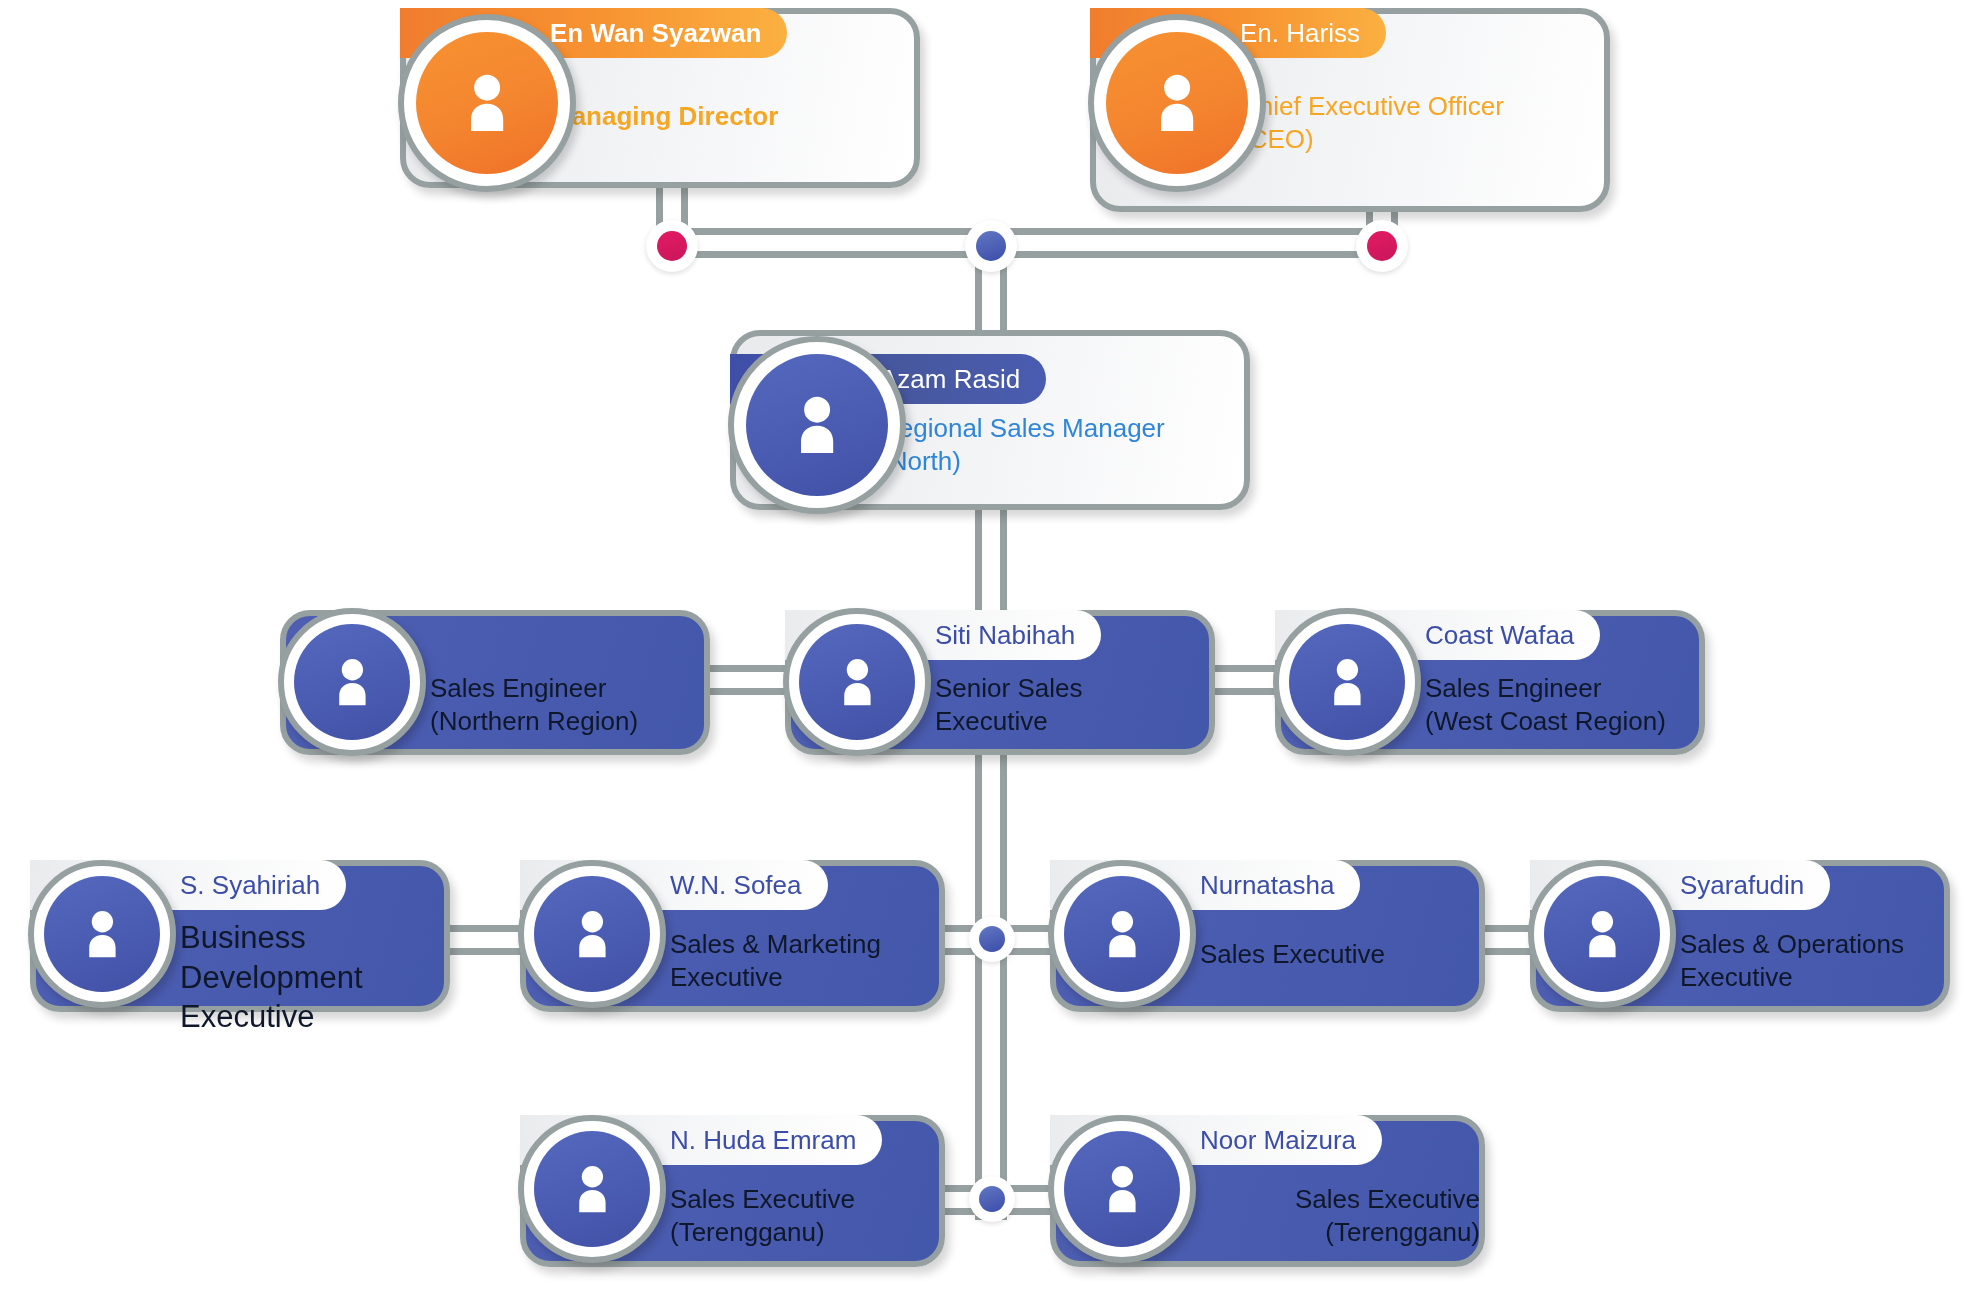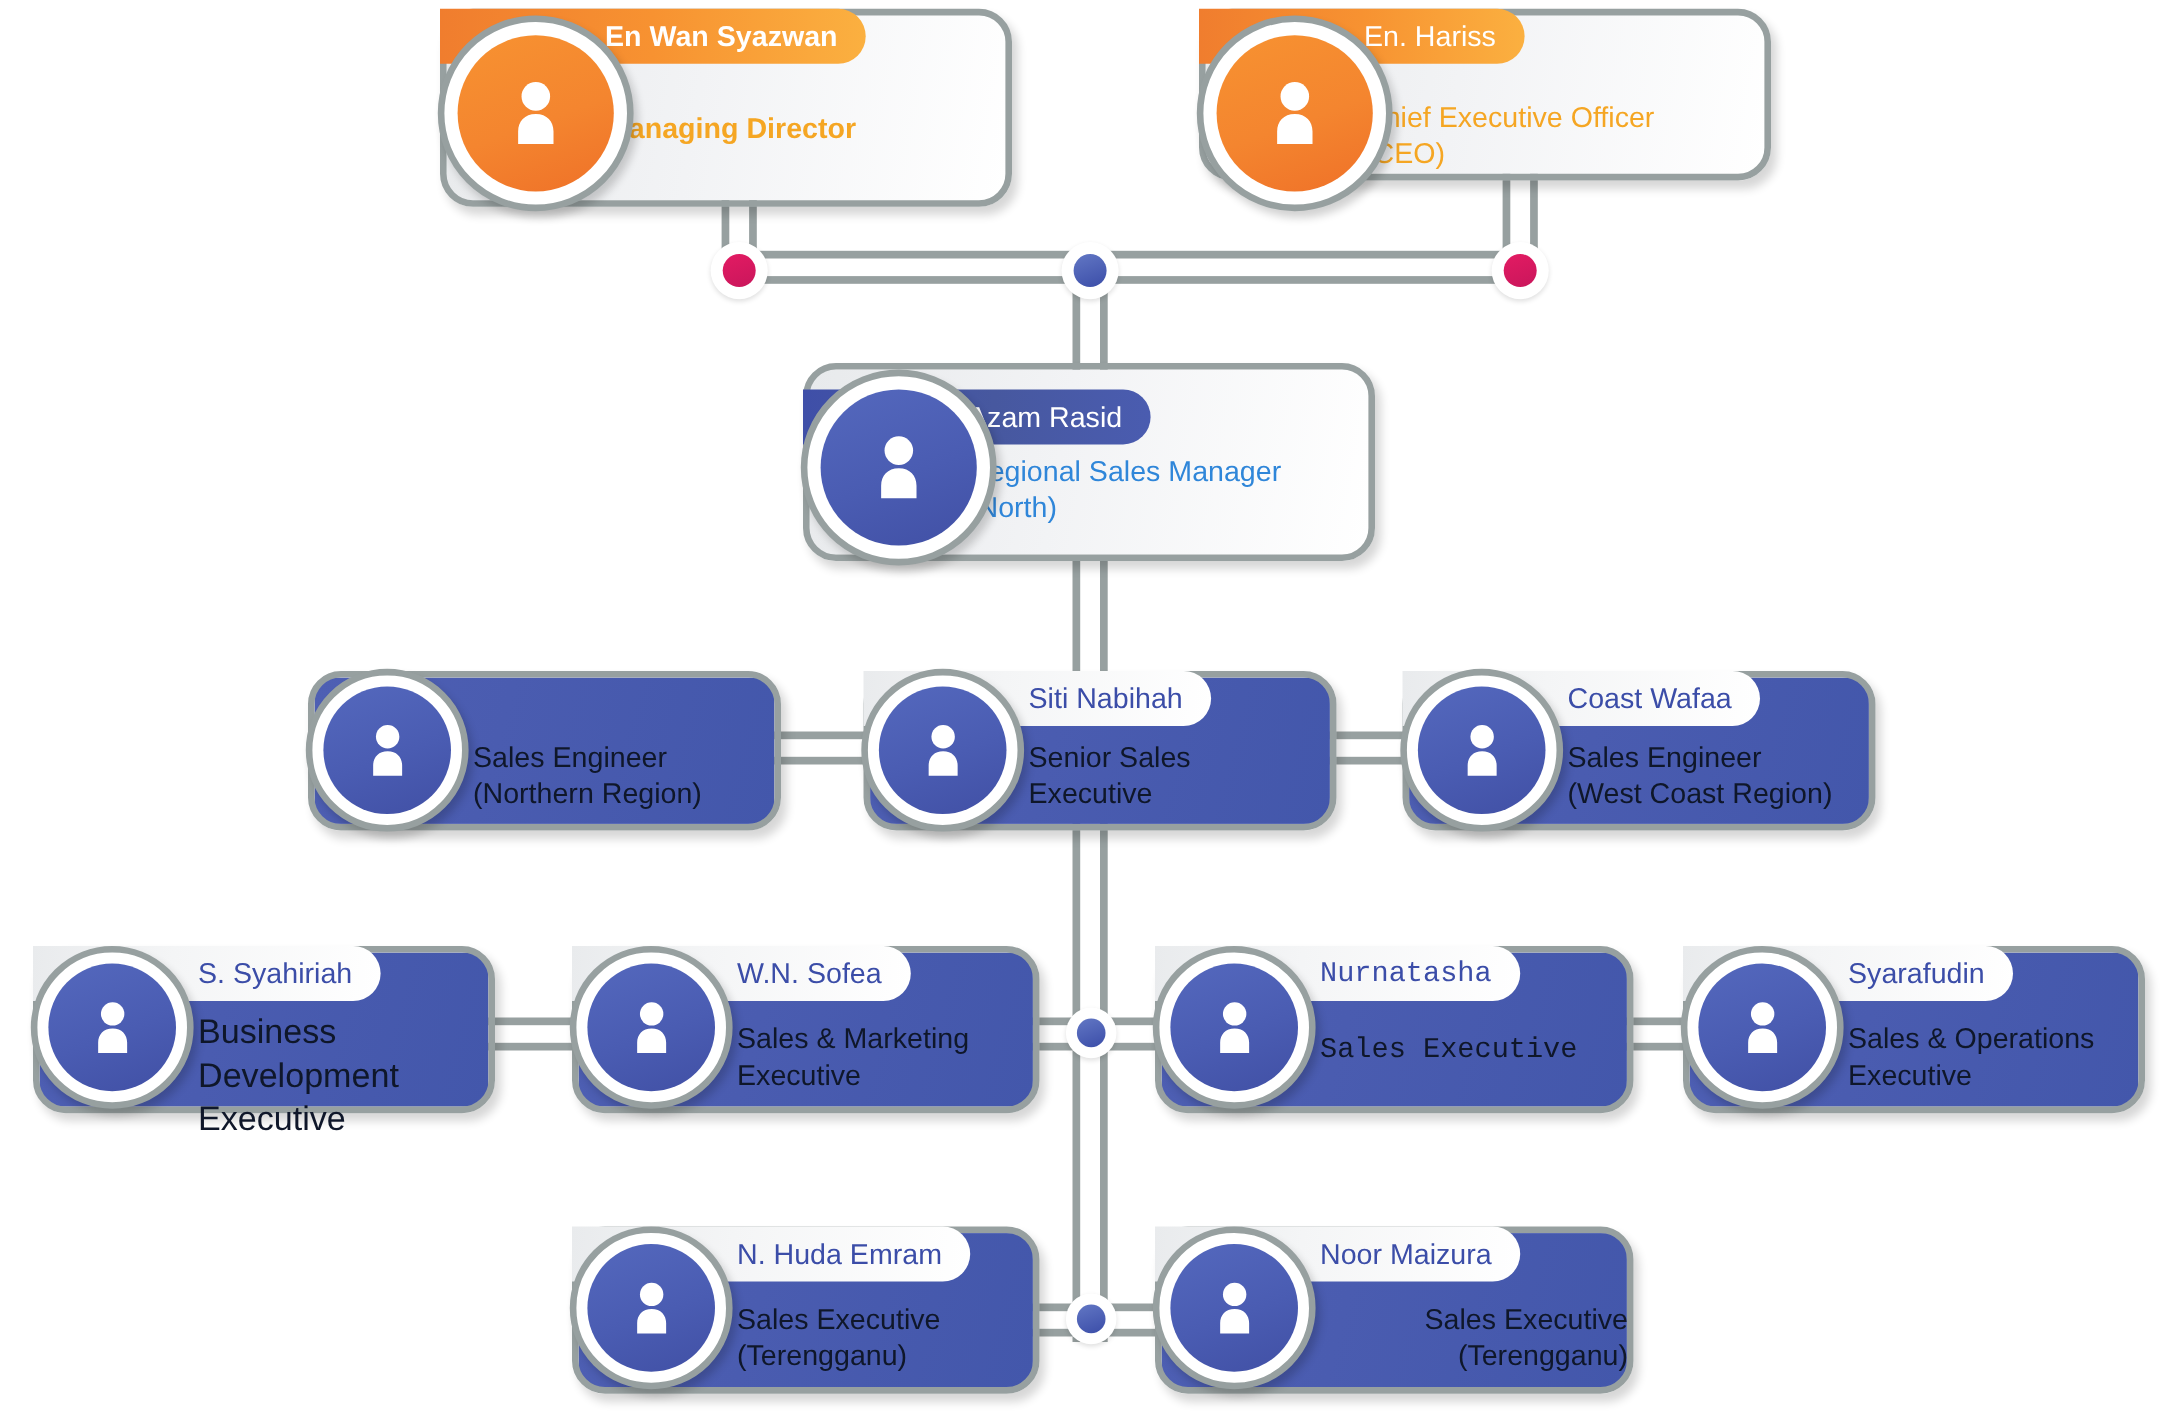--- a/index.html
+++ b/index.html
@@ -166,21 +166,21 @@
   </div>
   <div class="avatar orange" style="left:398px; top:14px; width:178px; height:178px;">
     <div class="disc">
       <svg viewBox="0 0 24 24">
         <circle cx="12" cy="7" r="4.2" fill="#fff"></circle>
         <path d="M12 12.2c-3.3 0-5.2 2.2-5.2 5.1V21h10.4v-3.7c0-2.9-1.9-5.1-5.2-5.1z" fill="#fff"></path>
       </svg>
     </div>
   </div>
 
-  <div class="card orange" style="left:1090px; top:8px; width:520px; height:156px;">
+  <div class="card orange" style="left:1090px; top:8px; width:520px; height:204px;">
     <div class="body"></div>
     <div class="name-pill">En. Hariss</div>
     <div class="role" style="left:150px; top:82px; width:350px;">Chief Executive Officer
 (CEO)</div>
   </div>
   <div class="avatar orange" style="left:1088px; top:14px; width:178px; height:178px;">
     <div class="disc">
       <svg viewBox="0 0 24 24">
         <circle cx="12" cy="7" r="4.2" fill="#fff"></circle>
         <path d="M12 12.2c-3.3 0-5.2 2.2-5.2 5.1V21h10.4v-3.7c0-2.9-1.9-5.1-5.2-5.1z" fill="#fff"></path>
@@ -271,21 +271,21 @@
   </div>
   <div class="avatar blue" style="left:518px; top:860px; width:148px; height:148px;">
     <div class="disc">
       <svg viewBox="0 0 24 24">
         <circle cx="12" cy="7" r="4.2" fill="#fff"></circle>
         <path d="M12 12.2c-3.3 0-5.2 2.2-5.2 5.1V21h10.4v-3.7c0-2.9-1.9-5.1-5.2-5.1z" fill="#fff"></path>
       </svg>
     </div>
   </div>
 
-  <div class="card staff" style="left:1050px; top:860px; width:435px; height:152px;font-family:Liberation Mono, monospace;">
+  <div class="card staff" style="left:1050px; top:860px; width:435px; height:152px;">
     <div class="body"></div>
     <div class="name-pill">Nurnatasha</div>
     <div class="role" style="left:150px; top:78px; width:280px;">Sales Executive</div>
   </div>
   <div class="avatar blue" style="left:1048px; top:860px; width:148px; height:148px;">
     <div class="disc">
       <svg viewBox="0 0 24 24">
         <circle cx="12" cy="7" r="4.2" fill="#fff"></circle>
         <path d="M12 12.2c-3.3 0-5.2 2.2-5.2 5.1V21h10.4v-3.7c0-2.9-1.9-5.1-5.2-5.1z" fill="#fff"></path>
       </svg>

